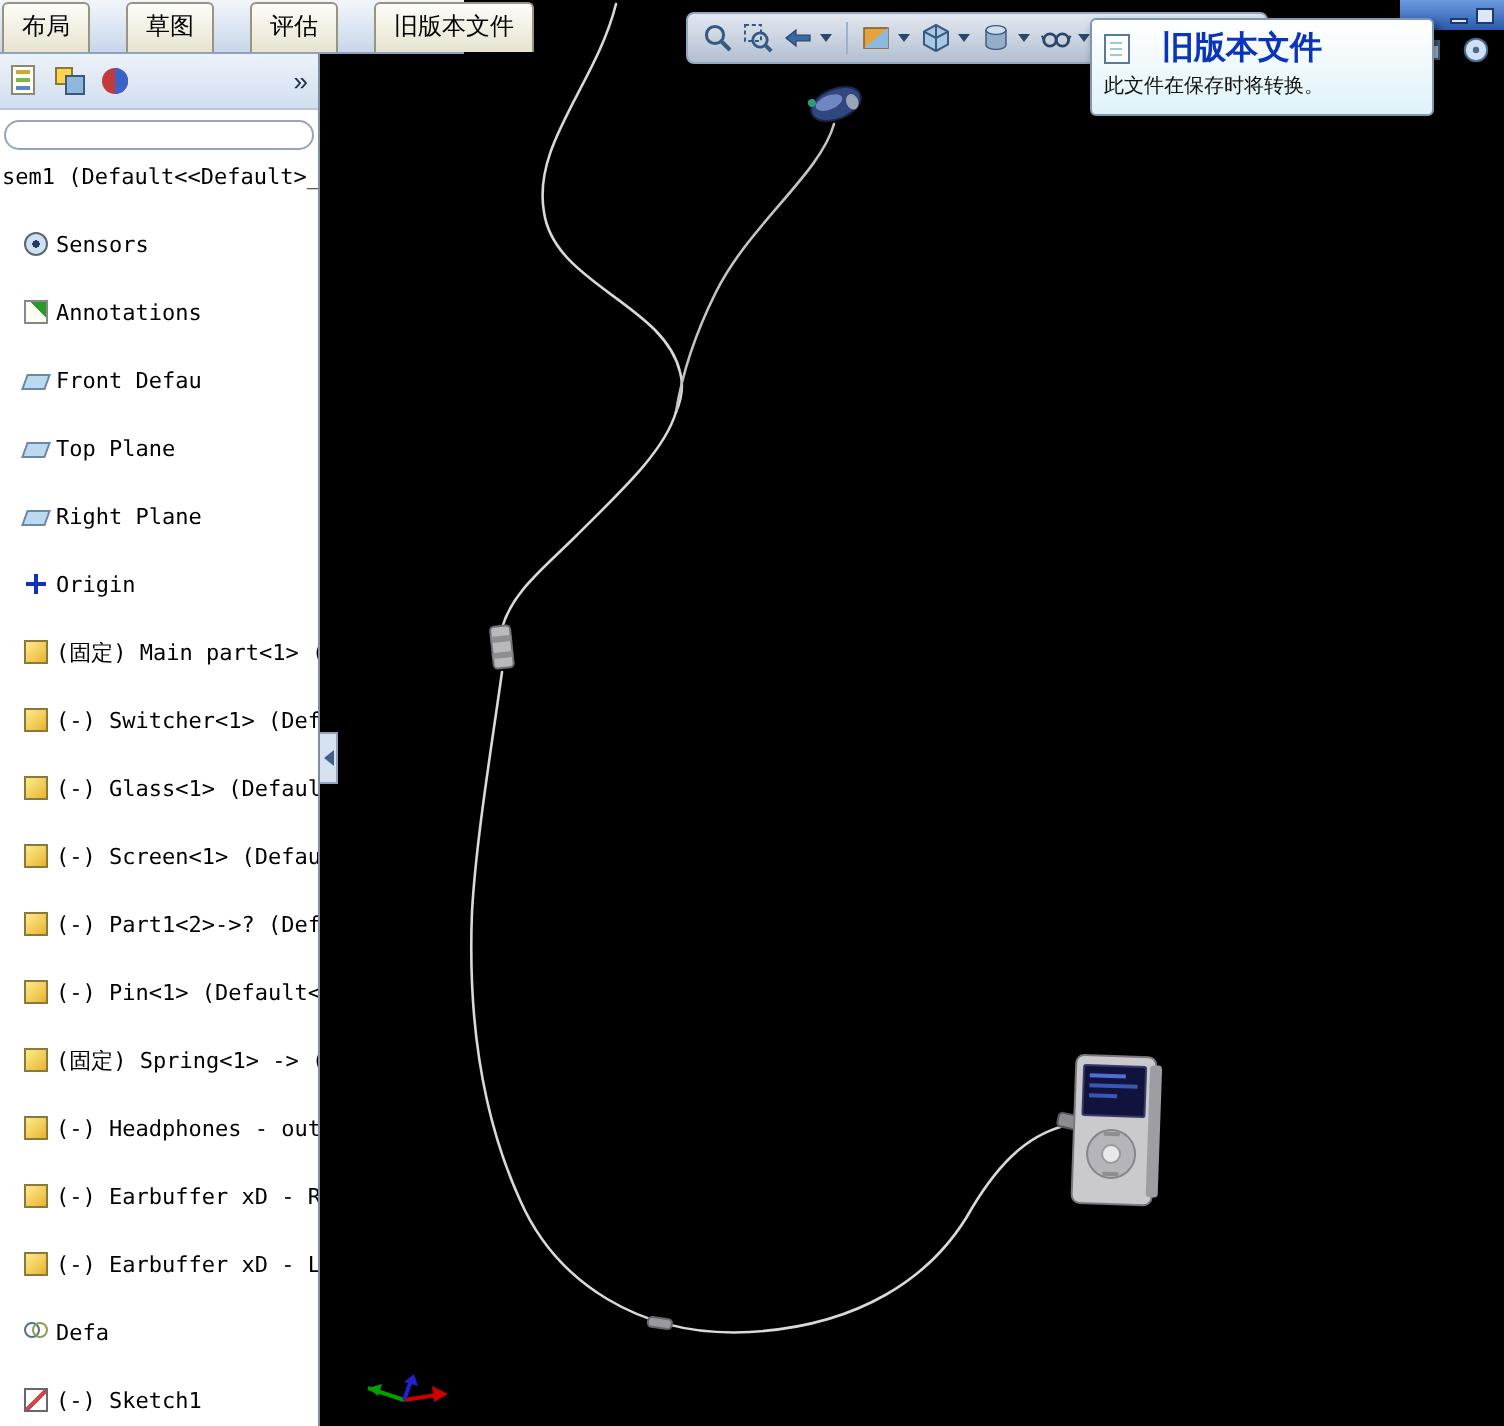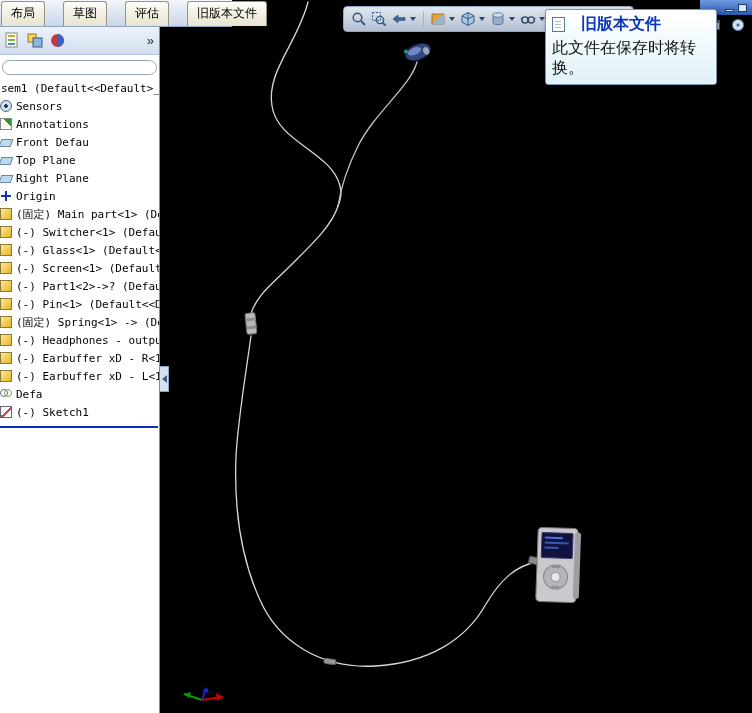--- a/index.html
+++ b/index.html
@@ -19,21 +19,21 @@
          border-right:1px solid #7e8ea0;z-index:5;box-sizing:border-box;}
   .panel-header{height:28px;background:linear-gradient(#eef3fa,#d2deef);
                 display:flex;align-items:center;gap:5px;padding:0 5px;border-bottom:1px solid #b9c6d8;}
   .ph-icon{width:17px;height:17px;flex:0 0 auto;}
   .chevron{margin-left:auto;font-size:13px;color:#234;line-height:1;}
   .filter-box{margin:5px 2px 4px;height:13px;border:1px solid #93a7bc;border-radius:8px;background:#fff;}
 
   .tree{font-family:"DejaVu Sans Mono","Liberation Mono",monospace;font-size:11px;color:#000;}
   .tree-row{display:flex;align-items:center;height:18px;gap:4px;padding-left:1px;
             white-space:nowrap;overflow:hidden;cursor:default;}
-  .tree-row.indent{padding-left:0;}
+  .tree-row.indent{padding-left:12px;margin-top:16px;}
   .tlabel{overflow:hidden;text-overflow:clip;}
 
   .ticon{width:12px;height:12px;flex:0 0 auto;box-sizing:border-box;}
   .sensors-icon{border-radius:50%;border:1px solid #567;background:radial-gradient(circle,#223a66 26%,#cfe0ee 27%);}
   .annotations-icon{background:linear-gradient(45deg,transparent 62%,#2a9a2a 62%),#fffdf2;border:1px solid #888;}
   .plane-icon{background:#bcd9f0;border:1px solid #6c86a5;height:8px;transform:skewX(-20deg);margin-top:1px;}
   .origin-icon{background:
       linear-gradient(#1133bb 0 0) center/10px 2px no-repeat,
       linear-gradient(#1133bb 0 0) center/2px 10px no-repeat;}
   .part-icon{background:linear-gradient(135deg,#ffe88f,#e7b52e);border:1px solid #8a7a3a;}
@@ -68,21 +68,21 @@
   
   .tooltip{position:absolute;left:385px;top:9px;width:158px;z-index:8;
            background:linear-gradient(#ffffff,#dff2f8);border:1px solid #7e99ad;border-radius:3px;
            box-shadow:2px 3px 5px rgba(0,0,0,.55);padding:4px 6px 6px;}
   .tooltip-title{display:flex;align-items:center;gap:16px;font-size:16px;font-weight:bold;color:#0a35b8;}
   .tt-icon{width:11px;height:13px;background:
       linear-gradient(#9cc 0 0) 2px 3px/6px 1px no-repeat,
       linear-gradient(#9cc 0 0) 2px 6px/6px 1px no-repeat,
       linear-gradient(#9cc 0 0) 2px 9px/6px 1px no-repeat,#fff;
       border:1px solid #5a7a9a;flex:0 0 auto;}
-  .tooltip-body{font-size:16px;color:#111;margin-top:3px;line-height:1.25;}
+  .tooltip-body{font-size:10px;color:#111;margin-top:3px;line-height:1.25;}
 
   
   .corner{position:absolute;right:0;top:0;width:52px;height:15px;z-index:3;
           background:linear-gradient(#6d9be0,#2a59ad);display:flex;align-items:center;
           justify-content:flex-end;gap:4px;padding-right:5px;box-sizing:border-box;}
   .wbtn{width:9px;height:8px;background:#dce6f5;border:1px solid #1c3a70;box-sizing:border-box;cursor:pointer;}
   .wbtn.min{height:3px;margin-top:5px;}
   .mini-icons{position:absolute;right:6px;top:17px;display:flex;gap:8px;z-index:2;}
   .mini-icons .hicon{width:16px;height:16px;display:flex;align-items:center;justify-content:center;cursor:pointer;}
 </style>

